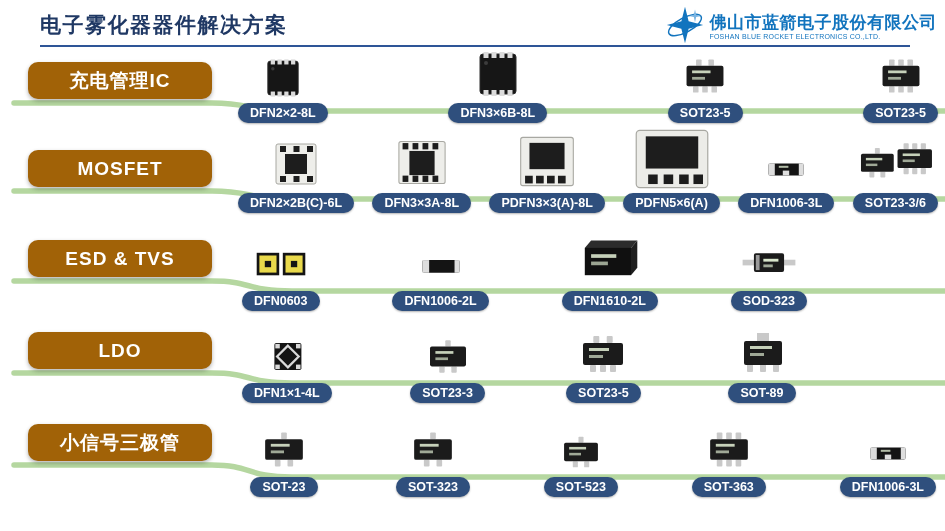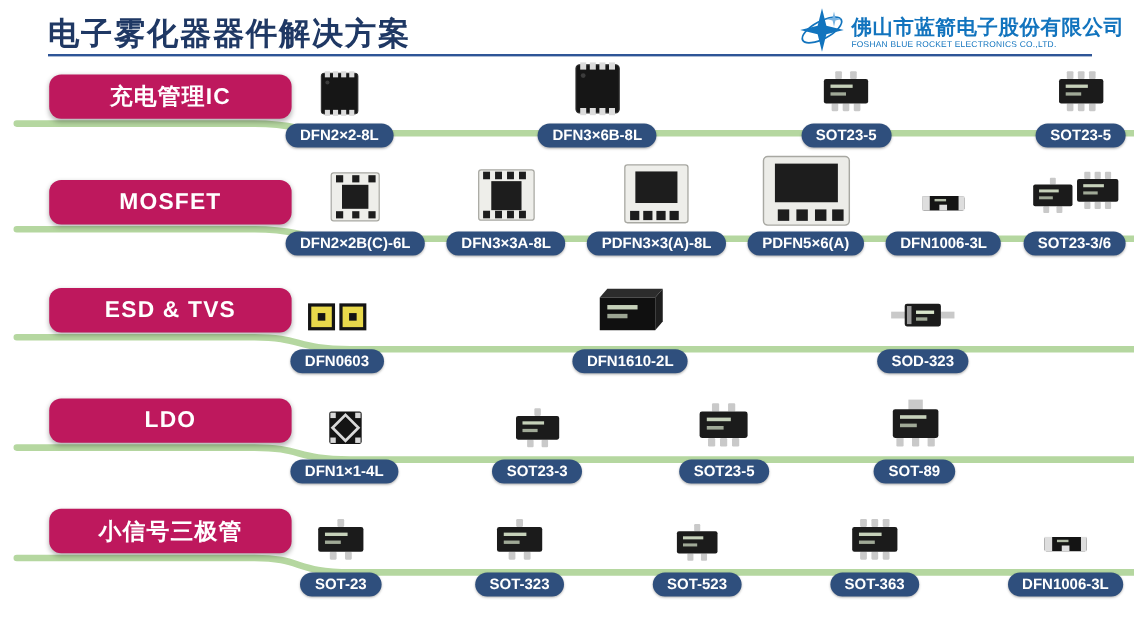--- a/index.html
+++ b/index.html
@@ -1,37 +1,36 @@
 <!DOCTYPE html>
 <html><head>
 <meta charset="utf-8">
 <style>
   html,body{margin:0;padding:0;background:#e9e9e9;}
   .slide{
     position:relative;width:945px;height:531px;background:#ffffff;overflow:hidden;
     font-family:"Liberation Sans", sans-serif;
   }
   .title{
-    position:absolute;left:40px;top:11px;font-size:26px;font-weight:bold;
+    position:absolute;left:40px;top:11px;font-size:21px;font-weight:bold;
     color:#1f3864;letter-spacing:1.5px;
   }
   .title-underline{
     position:absolute;left:40px;top:45px;width:870px;height:2px;background:#2e5597;
   }
   .logo{position:absolute;right:8px;top:5px;display:flex;align-items:center;gap:5px;}
   .logo-text{display:flex;flex-direction:column;line-height:1.15;}
   .logo-cn{font-size:17px;font-weight:bold;color:#1274be;letter-spacing:0.5px;}
   .logo-en{font-size:7px;color:#1274be;letter-spacing:0.2px;margin-top:1px;}
   #swooshes{position:absolute;left:0;top:0;pointer-events:none;}
   .cat-pill{
-    position:absolute;left:28px;width:202px;height:37px;background:#be185d;
+    position:absolute;left:28px;width:184px;height:37px;background:#a16207;
     border-radius:10px;color:#ffffff;font-size:19px;font-weight:bold;
     display:flex;align-items:center;justify-content:center;letter-spacing:1px;
     box-shadow:0 2px 4px rgba(0,0,0,0.3);
-    margin-left:13px;
   }
   .items-row{position:absolute;display:flex;justify-content:space-between;align-items:flex-end;}
   .pkg{display:flex;flex-direction:column;align-items:center;}
   .chip{height:52px;display:flex;align-items:flex-end;justify-content:center;}
   .plabel{
     margin-top:3px;background:#2f4f7d;color:#ffffff;font-size:12.5px;font-weight:bold;
     padding:3px 12px;border-radius:12px;white-space:nowrap;
     box-shadow:0 1px 2px rgba(0,0,0,0.3);
   }
 </style>
@@ -243,20 +242,30 @@
               <rect x="22" y="22" width="7" height="7" fill="#141414"></rect>
               <rect x="42" y="13" width="25" height="25" fill="#141414"></rect>
               <rect x="45" y="16" width="19" height="19" fill="#e9d94b"></rect>
               <rect x="51" y="22" width="7" height="7" fill="#141414"></rect>
             </svg>
           </div>
           <div class="plabel">DFN0603</div>
         </div>
         <div class="pkg">
           <div class="chip">
+            <svg viewBox="0 0 80 52" width="68" height="44">
+              <rect x="18" y="19" width="44" height="15" rx="2" fill="#141414"></rect>
+              <rect x="18" y="19" width="8" height="15" fill="#dedede"></rect>
+              <rect x="56" y="19" width="6" height="15" fill="#dedede"></rect>
+            </svg>
+          </div>
+          <div class="plabel">DFN1006-2L</div>
+        </div>
+        <div class="pkg">
+          <div class="chip">
             <svg viewBox="0 0 80 52" width="84" height="55">
               <polygon points="16,14 22,7 66,7 60,14" fill="#2c2c2c"></polygon>
               <polygon points="60,14 66,7 66,33 60,40" fill="#1e1e1e"></polygon>
               <rect x="16" y="14" width="44" height="26" fill="#101010"></rect>
               <rect x="22" y="20" width="24" height="3.5" fill="#d9e6cc" opacity="0.9"></rect>
               <rect x="22" y="27" width="16" height="3.5" fill="#d9e6cc" opacity="0.7"></rect>
             </svg>
           </div>
           <div class="plabel">DFN1610-2L</div>
         </div>

